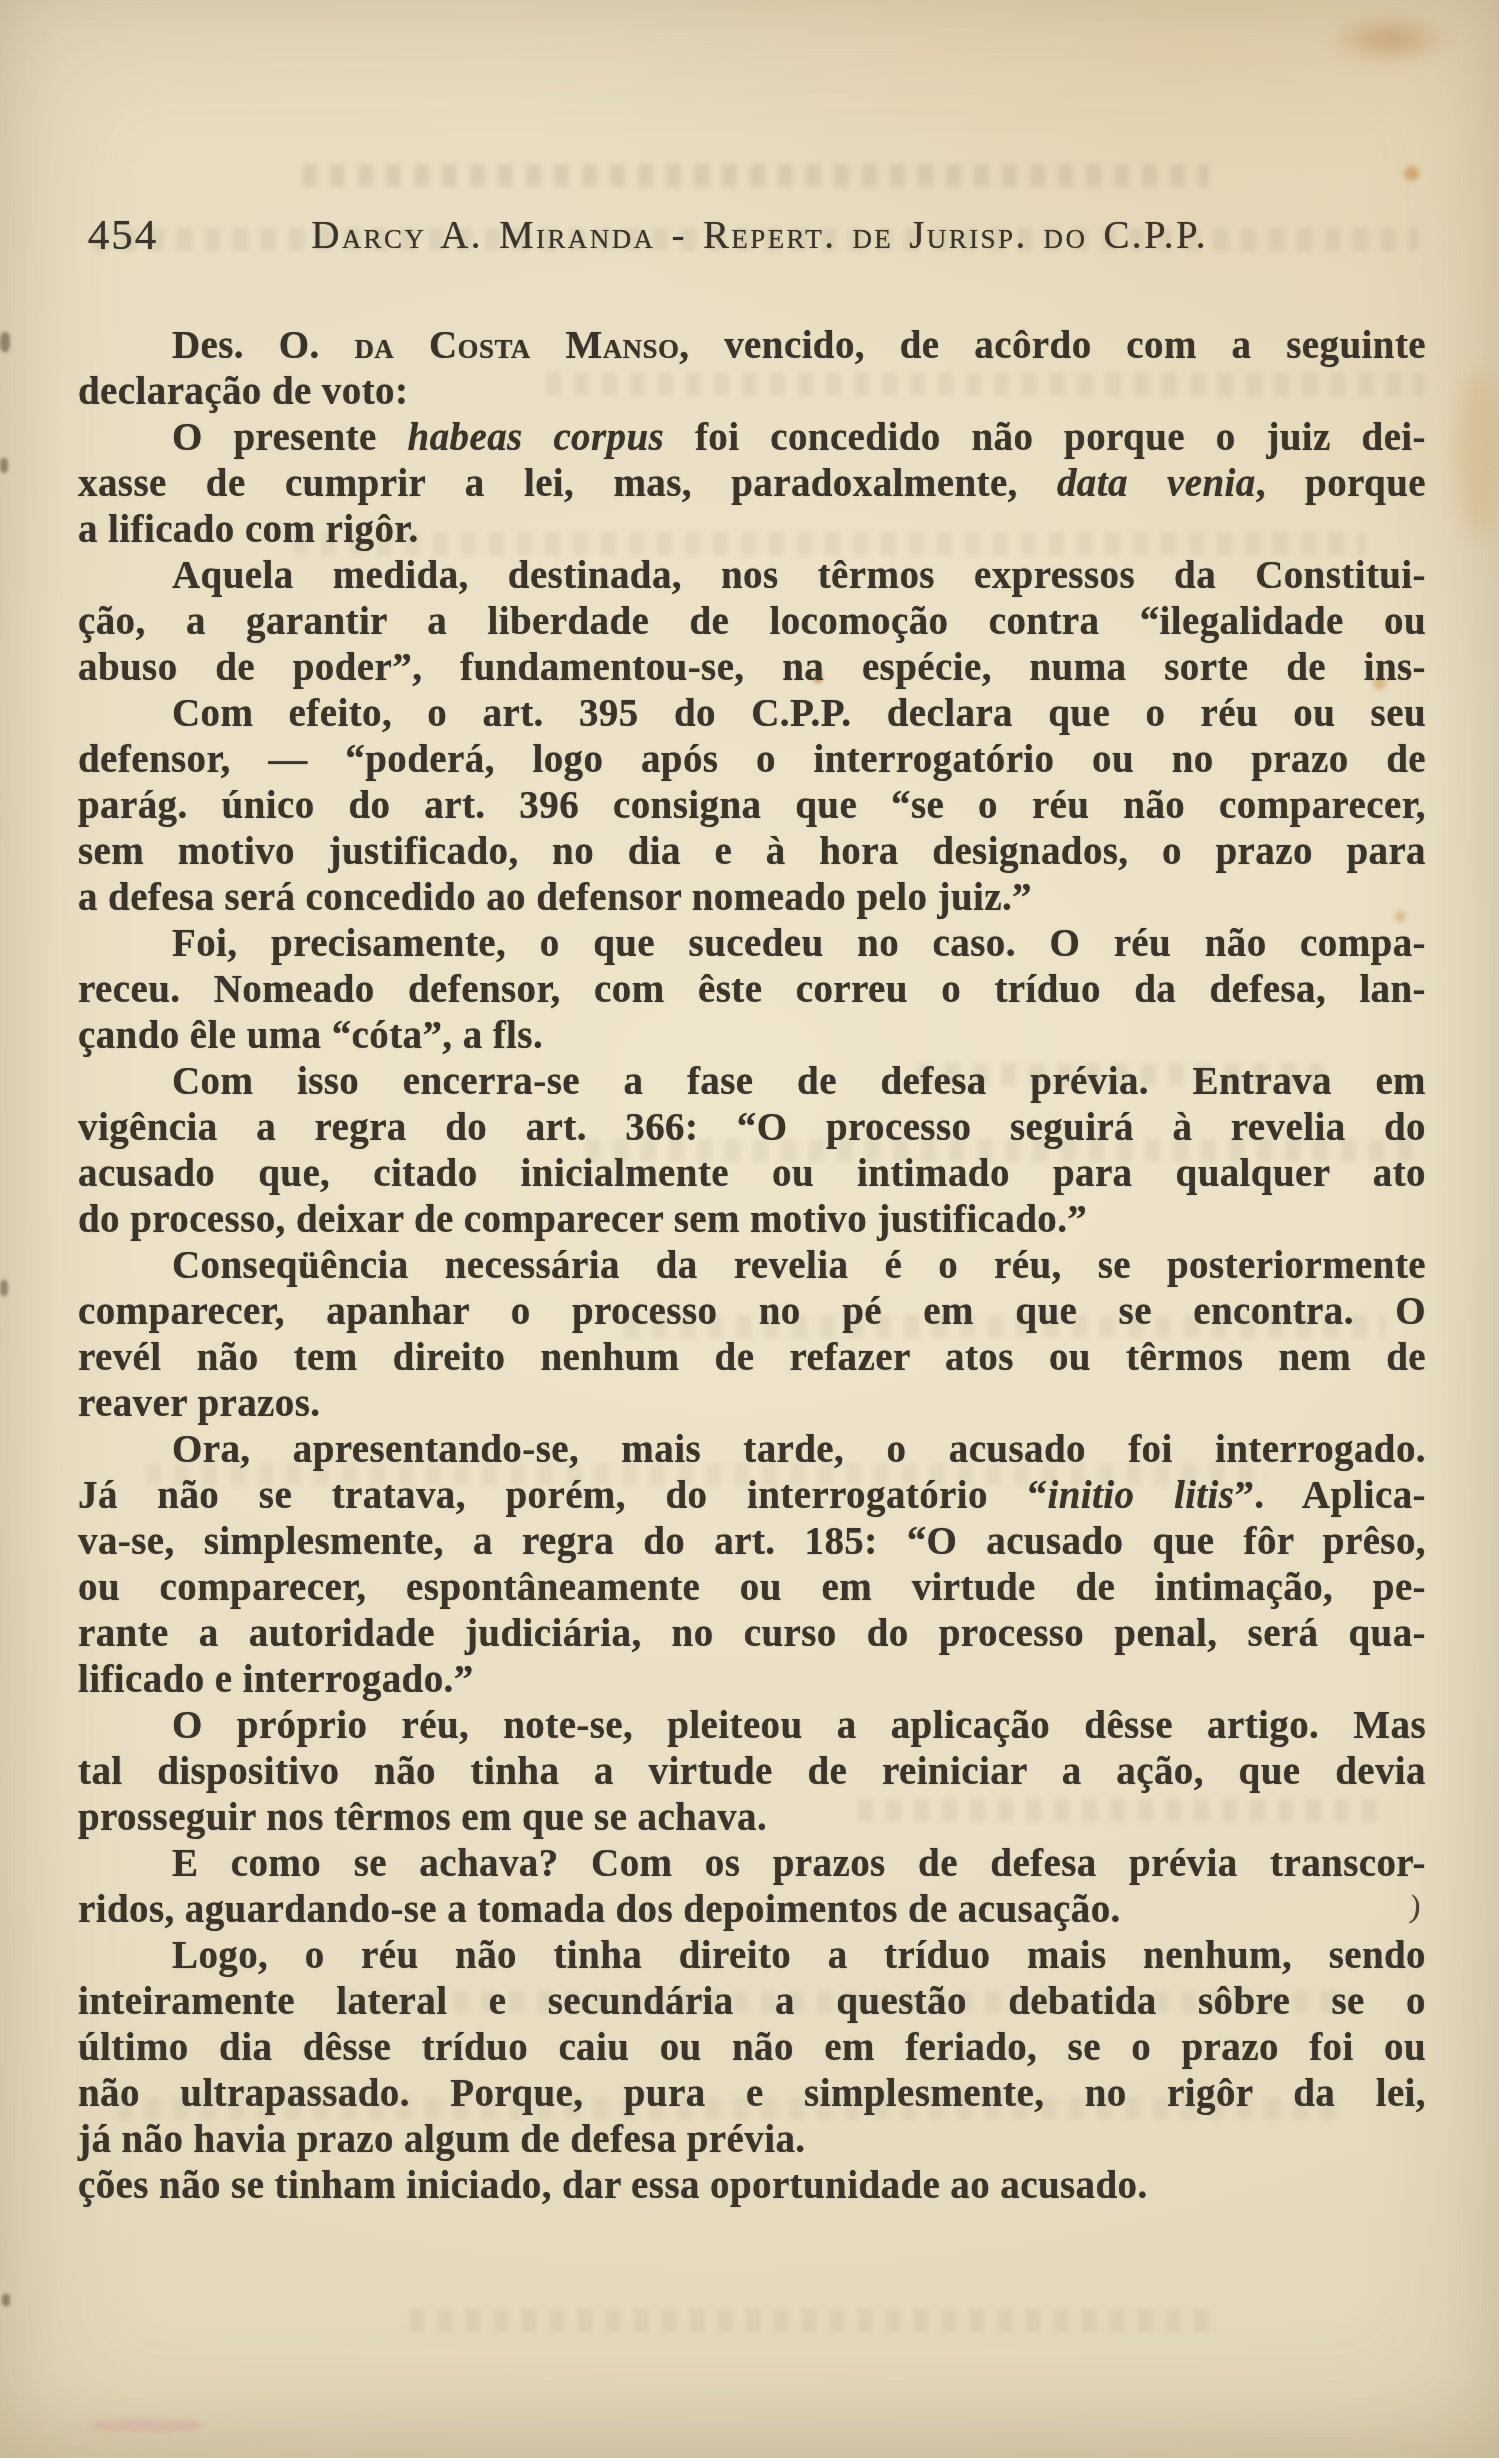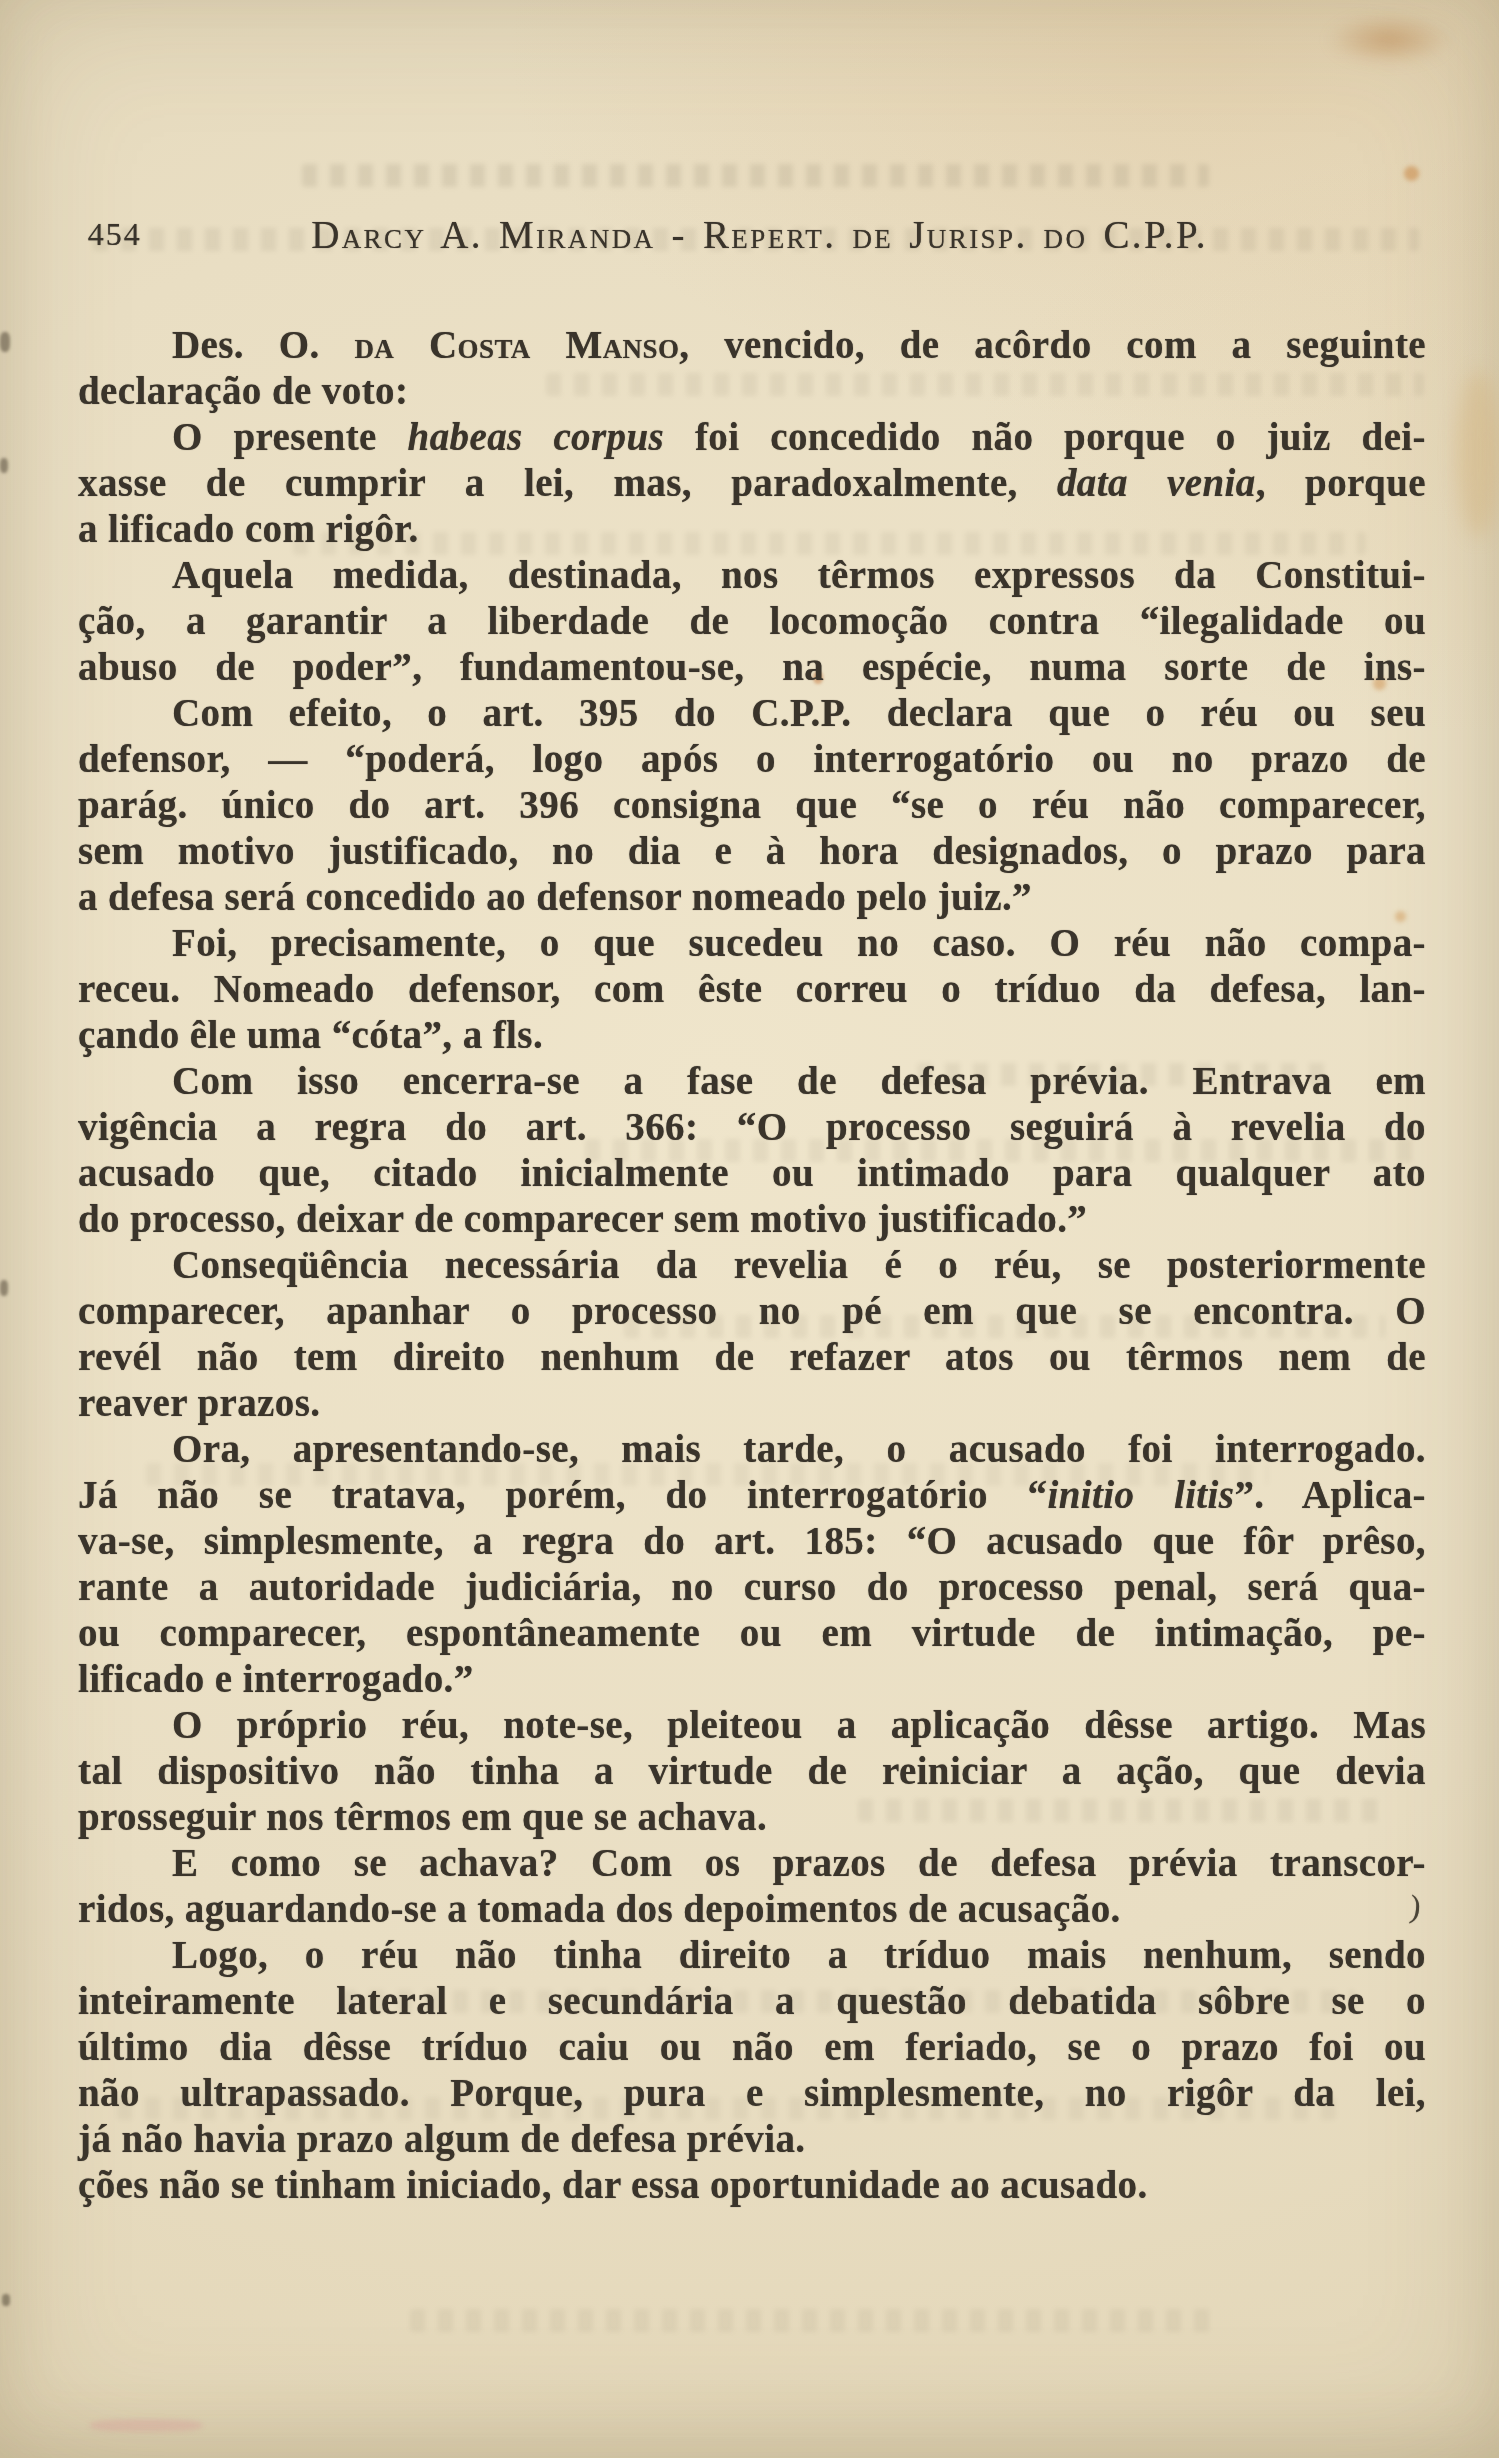--- a/index.html
+++ b/index.html
@@ -12,21 +12,21 @@
       radial-gradient(878px 488px at 100% 18%, rgba(216,182,126,0.14), transparent 60%),
       radial-gradient(2048px 1658px at 48% 44%, var(--paper-light,#efe5cb) 0%, var(--paper,#e9dec3) 55%, #e1d4b4 100%);
     box-shadow: inset 0 0 137px rgba(115,95,55,0.20), inset 0 -23.4px 59px rgba(115,95,55,0.12);
     overflow:hidden;
     font-family:"Liberation Serif","DejaVu Serif",serif;
     color:var(--ink,#3a342b);
   }
   
   .header{position:absolute;top:208px;left:78px;right:59px;height:53px;
     text-shadow:0 0 1px rgba(58,52,43,0.75);}
-  .page-num{position:absolute;left:9.8px;top:0;font-size:32px;line-height:53px;letter-spacing:2px;}
+  .page-num{position:absolute;left:9.8px;top:0;font-size:43px;line-height:53px;letter-spacing:2px;}
   .running-title{
     text-align:center;font-variant:small-caps;font-size:39px;line-height:53px;
     letter-spacing:2.4px;word-spacing:3.9px;
   }
   
   .body-text{
     position:absolute;left:78px;top:322px;width:1348px;
     font-size:39px;line-height:46px;letter-spacing:0.4px;
     text-shadow:0 0 1px rgba(58,52,43,0.72);
     font-weight:bold;
@@ -121,22 +121,22 @@
       <div class="para">
         <div class="line first just"><span>Conseqüência necessária da revelia é o réu, se posteriormente</span></div>
         <div class="line just"><span>comparecer, apanhar o processo no pé em que se encontra. O</span></div>
         <div class="line just"><span>revél não tem direito nenhum de refazer atos ou têrmos nem de</span></div>
         <div class="line"><span>reaver prazos.</span></div>
       </div>
       <div class="para">
         <div class="line first just"><span>Ora, apresentando-se, mais tarde, o acusado foi interrogado.</span></div>
         <div class="line just"><span>Já não se tratava, porém, do interrogatório “</span><span class="it">initio litis</span><span>”. Aplica-</span></div>
         <div class="line just"><span>va-se, simplesmente, a regra do art. 185: “O acusado que fôr prêso,</span></div>
+        <div class="line just"><span>ou comparecer, espontâneamente ou em virtude de intimação, pe-</span></div>
         <div class="line just"><span>rante a autoridade judiciária, no curso do processo penal, será qua-</span></div>
-        <div class="line just"><span>ou comparecer, espontâneamente ou em virtude de intimação, pe-</span></div>
         <div class="line"><span>lificado e interrogado.”</span></div>
       </div>
       <div class="para">
         <div class="line first just"><span>O próprio réu, note-se, pleiteou a aplicação dêsse artigo. Mas</span></div>
         <div class="line just"><span>tal dispositivo não tinha a virtude de reiniciar a ação, que devia</span></div>
         <div class="line"><span>prosseguir nos têrmos em que se achava.</span></div>
       </div>
       <div class="para">
         <div class="line first just"><span>E como se achava? Com os prazos de defesa prévia transcor-</span></div>
         <div class="line"><span>ridos, aguardando-se a tomada dos depoimentos de acusação.</span></div>

